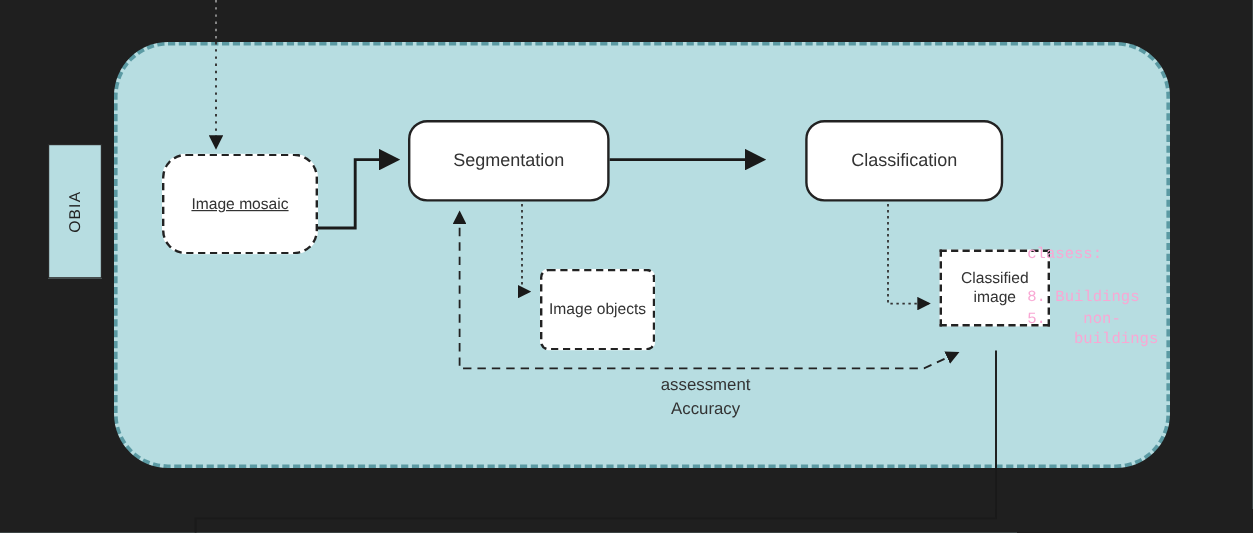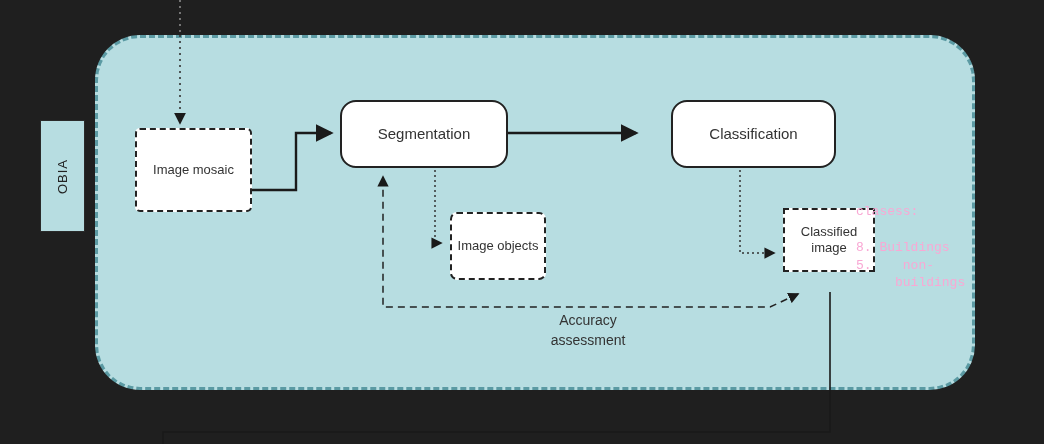--- a/index.html
+++ b/index.html
@@ -39,24 +39,24 @@
   svg.edges{position:absolute;left:0;top:0;z-index:2;pointer-events:none;}
   .node{
     position:absolute;z-index:3;
     background:var(--node-fill);
     display:flex;align-items:center;justify-content:center;
     text-align:center;color:var(--text);
     line-height:1.25;
   }
   .node.solid{border:2px solid #222;border-radius:16px;font-size:15px;}
   .node.dashdot{border:2px dashed #222;font-size:13px;}
-  #n-image-mosaic{left:135px;top:128px;width:117px;height:84px;border-radius:5px;}
+  #n-image-mosaic{left:135px;top:128px;width:130px;height:84px;border-radius:20px;text-decoration:underline;}
   #n-segmentation{left:340px;top:100px;width:168px;height:68px;}
   #n-classification{left:671px;top:100px;width:165px;height:68px;}
-  #n-image-objects{left:450px;top:212px;width:96px;height:68px;border-radius:7px;}
+  #n-image-objects{left:450px;top:224px;width:96px;height:68px;border-radius:7px;}
   #n-classified-image{left:783px;top:208px;width:92px;height:64px;border-radius:0;}
   .accuracy-label{
     position:absolute;left:498px;top:310px;width:180px;z-index:3;
     text-align:center;font-size:14px;line-height:1.45;color:#333;
   }
   .classes-note{
     position:absolute;left:856px;top:204px;width:110px;z-index:3;
     font-size:13px;line-height:1.25;color:#f9a8d4;font-family:Liberation Mono, monospace;
   }
   .classes-note .title{margin-bottom:20px;}
@@ -108,22 +108,22 @@
 
 <div class="node dashdot" id="n-image-objects">
   <span>Image objects</span>
 </div>
 
 <div class="node dashdot" id="n-classified-image">
   <span>Classified image</span>
 </div>
 
 <div class="accuracy-label">
+  <div>assessment</div>
   <div>Accuracy</div>
-  <div>assessment</div>
 </div>
 
 <div class="classes-note">
   <div class="title">clasess:</div>
   <div class="item">8. Buildings</div>
   <div class="item">5.    non-</div>
   <div class="item">     buildings</div>
 </div>
 
 </body></html>

